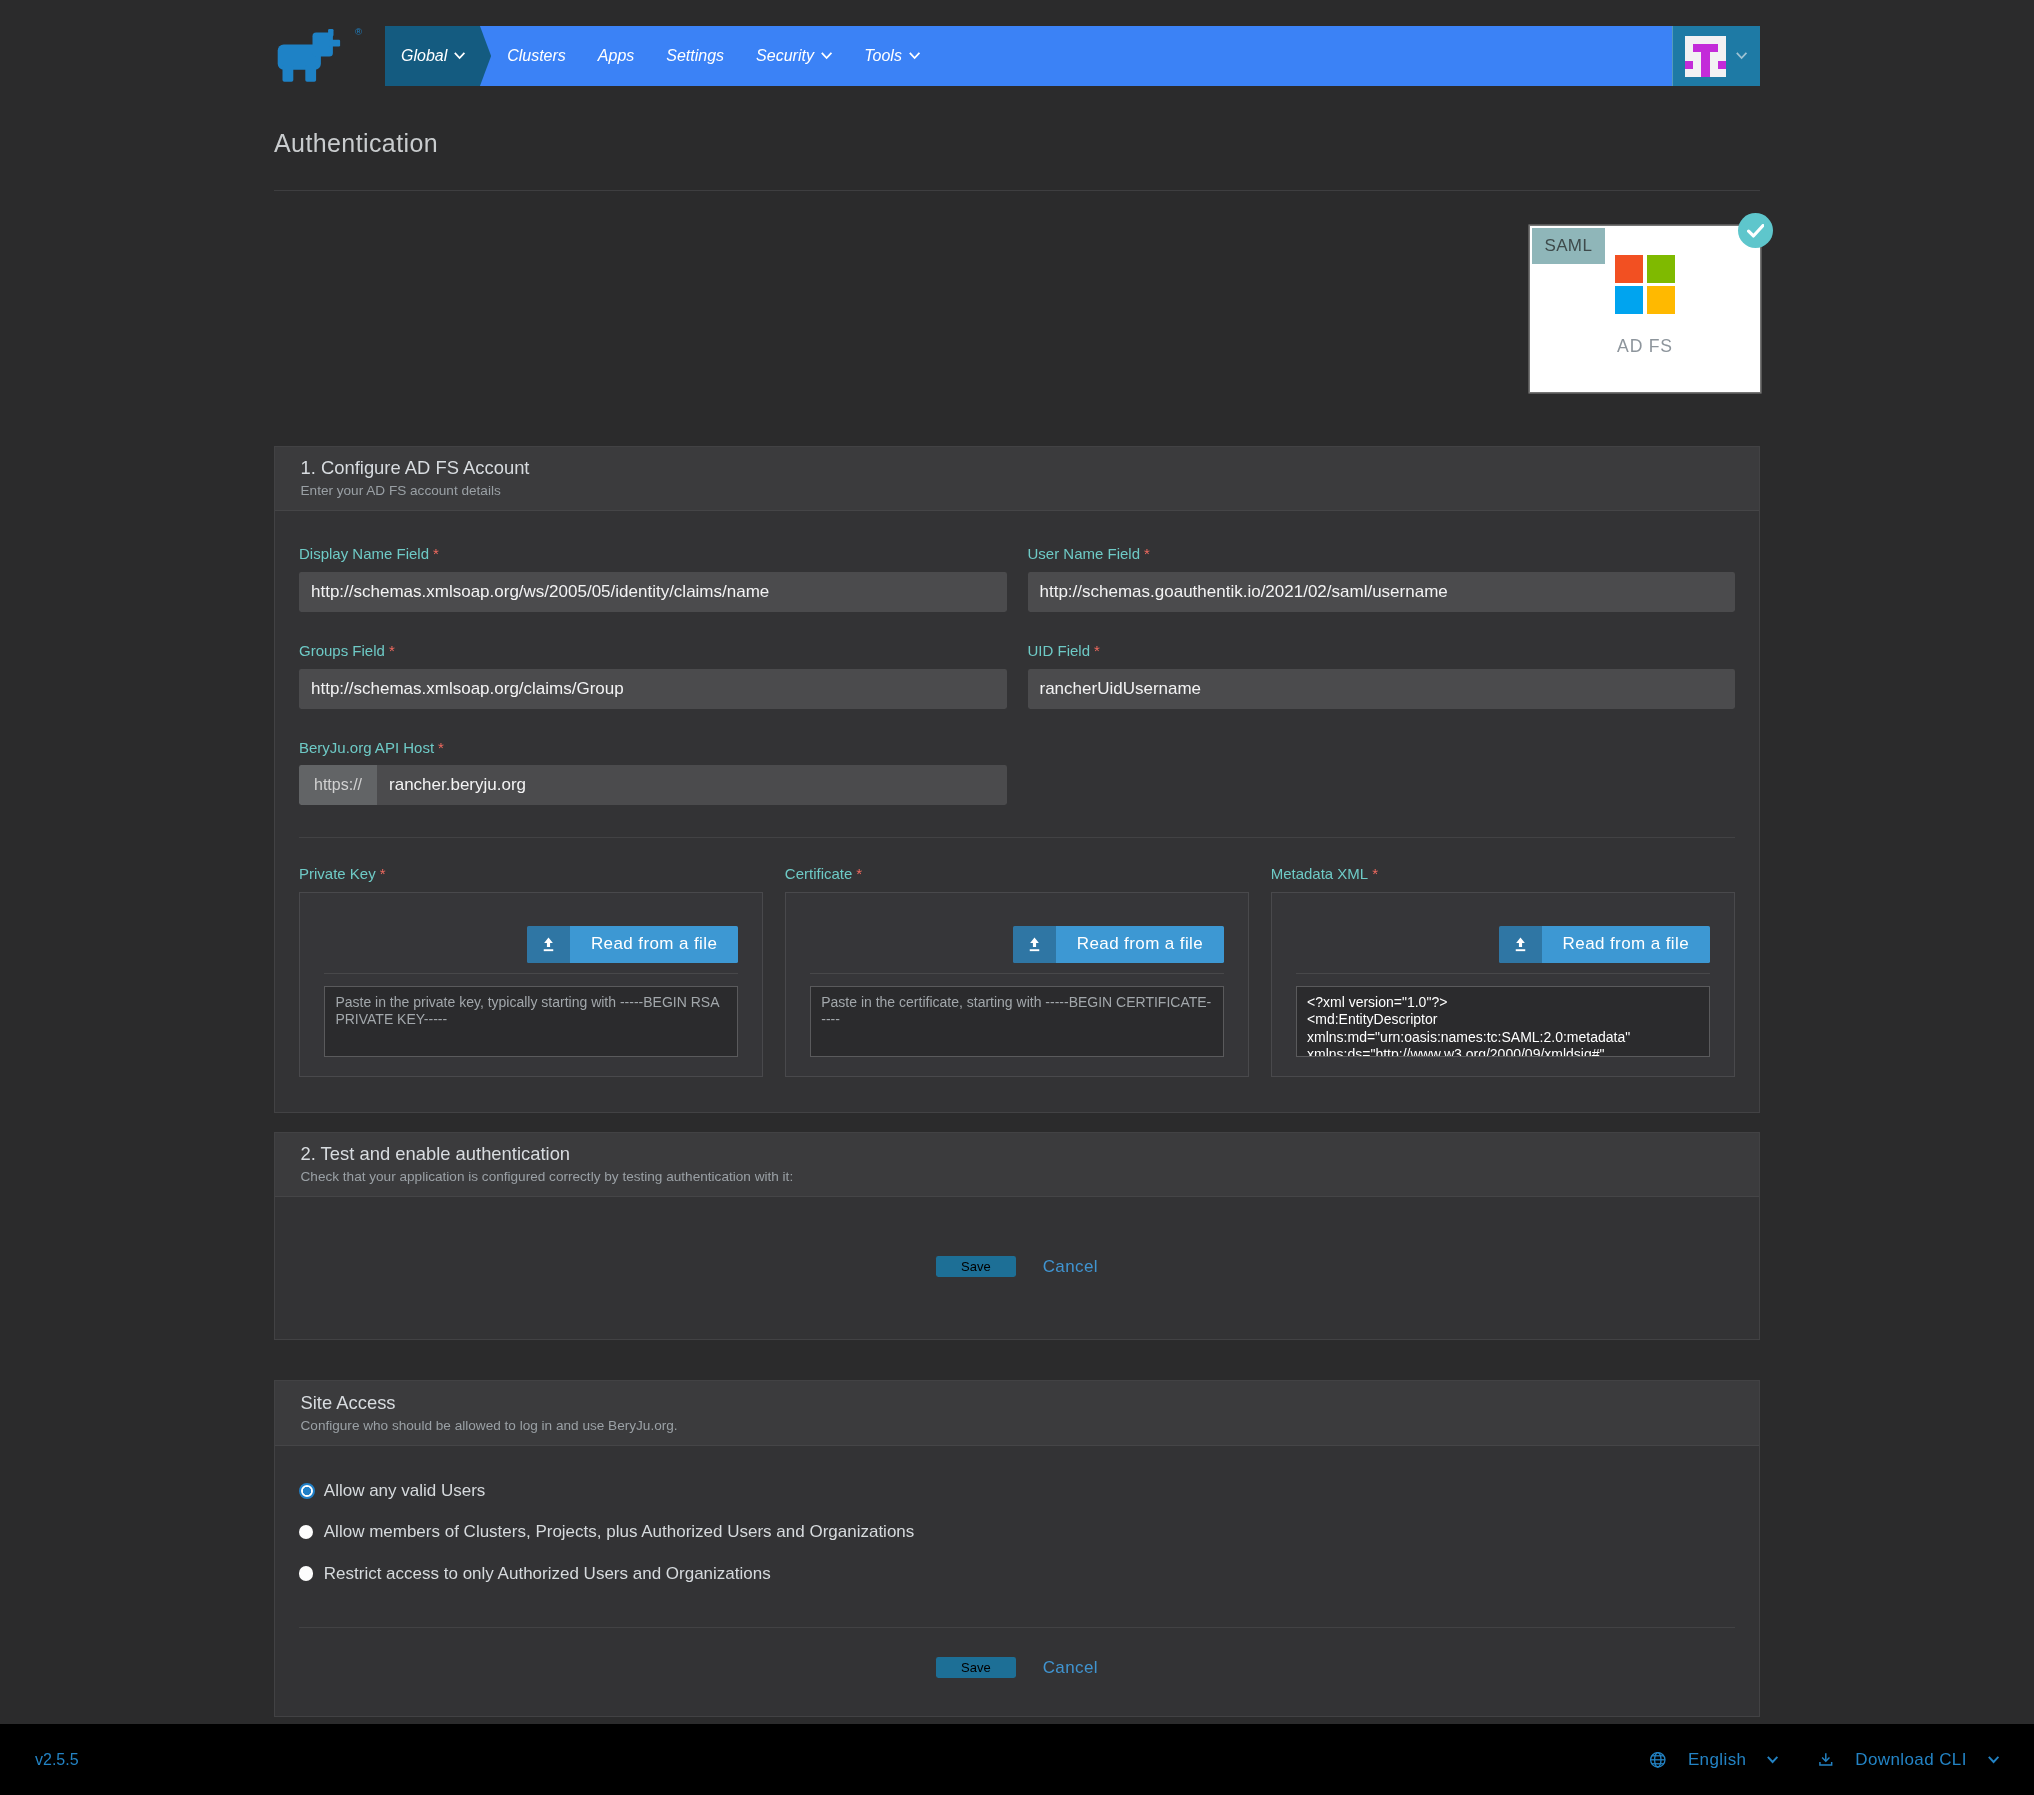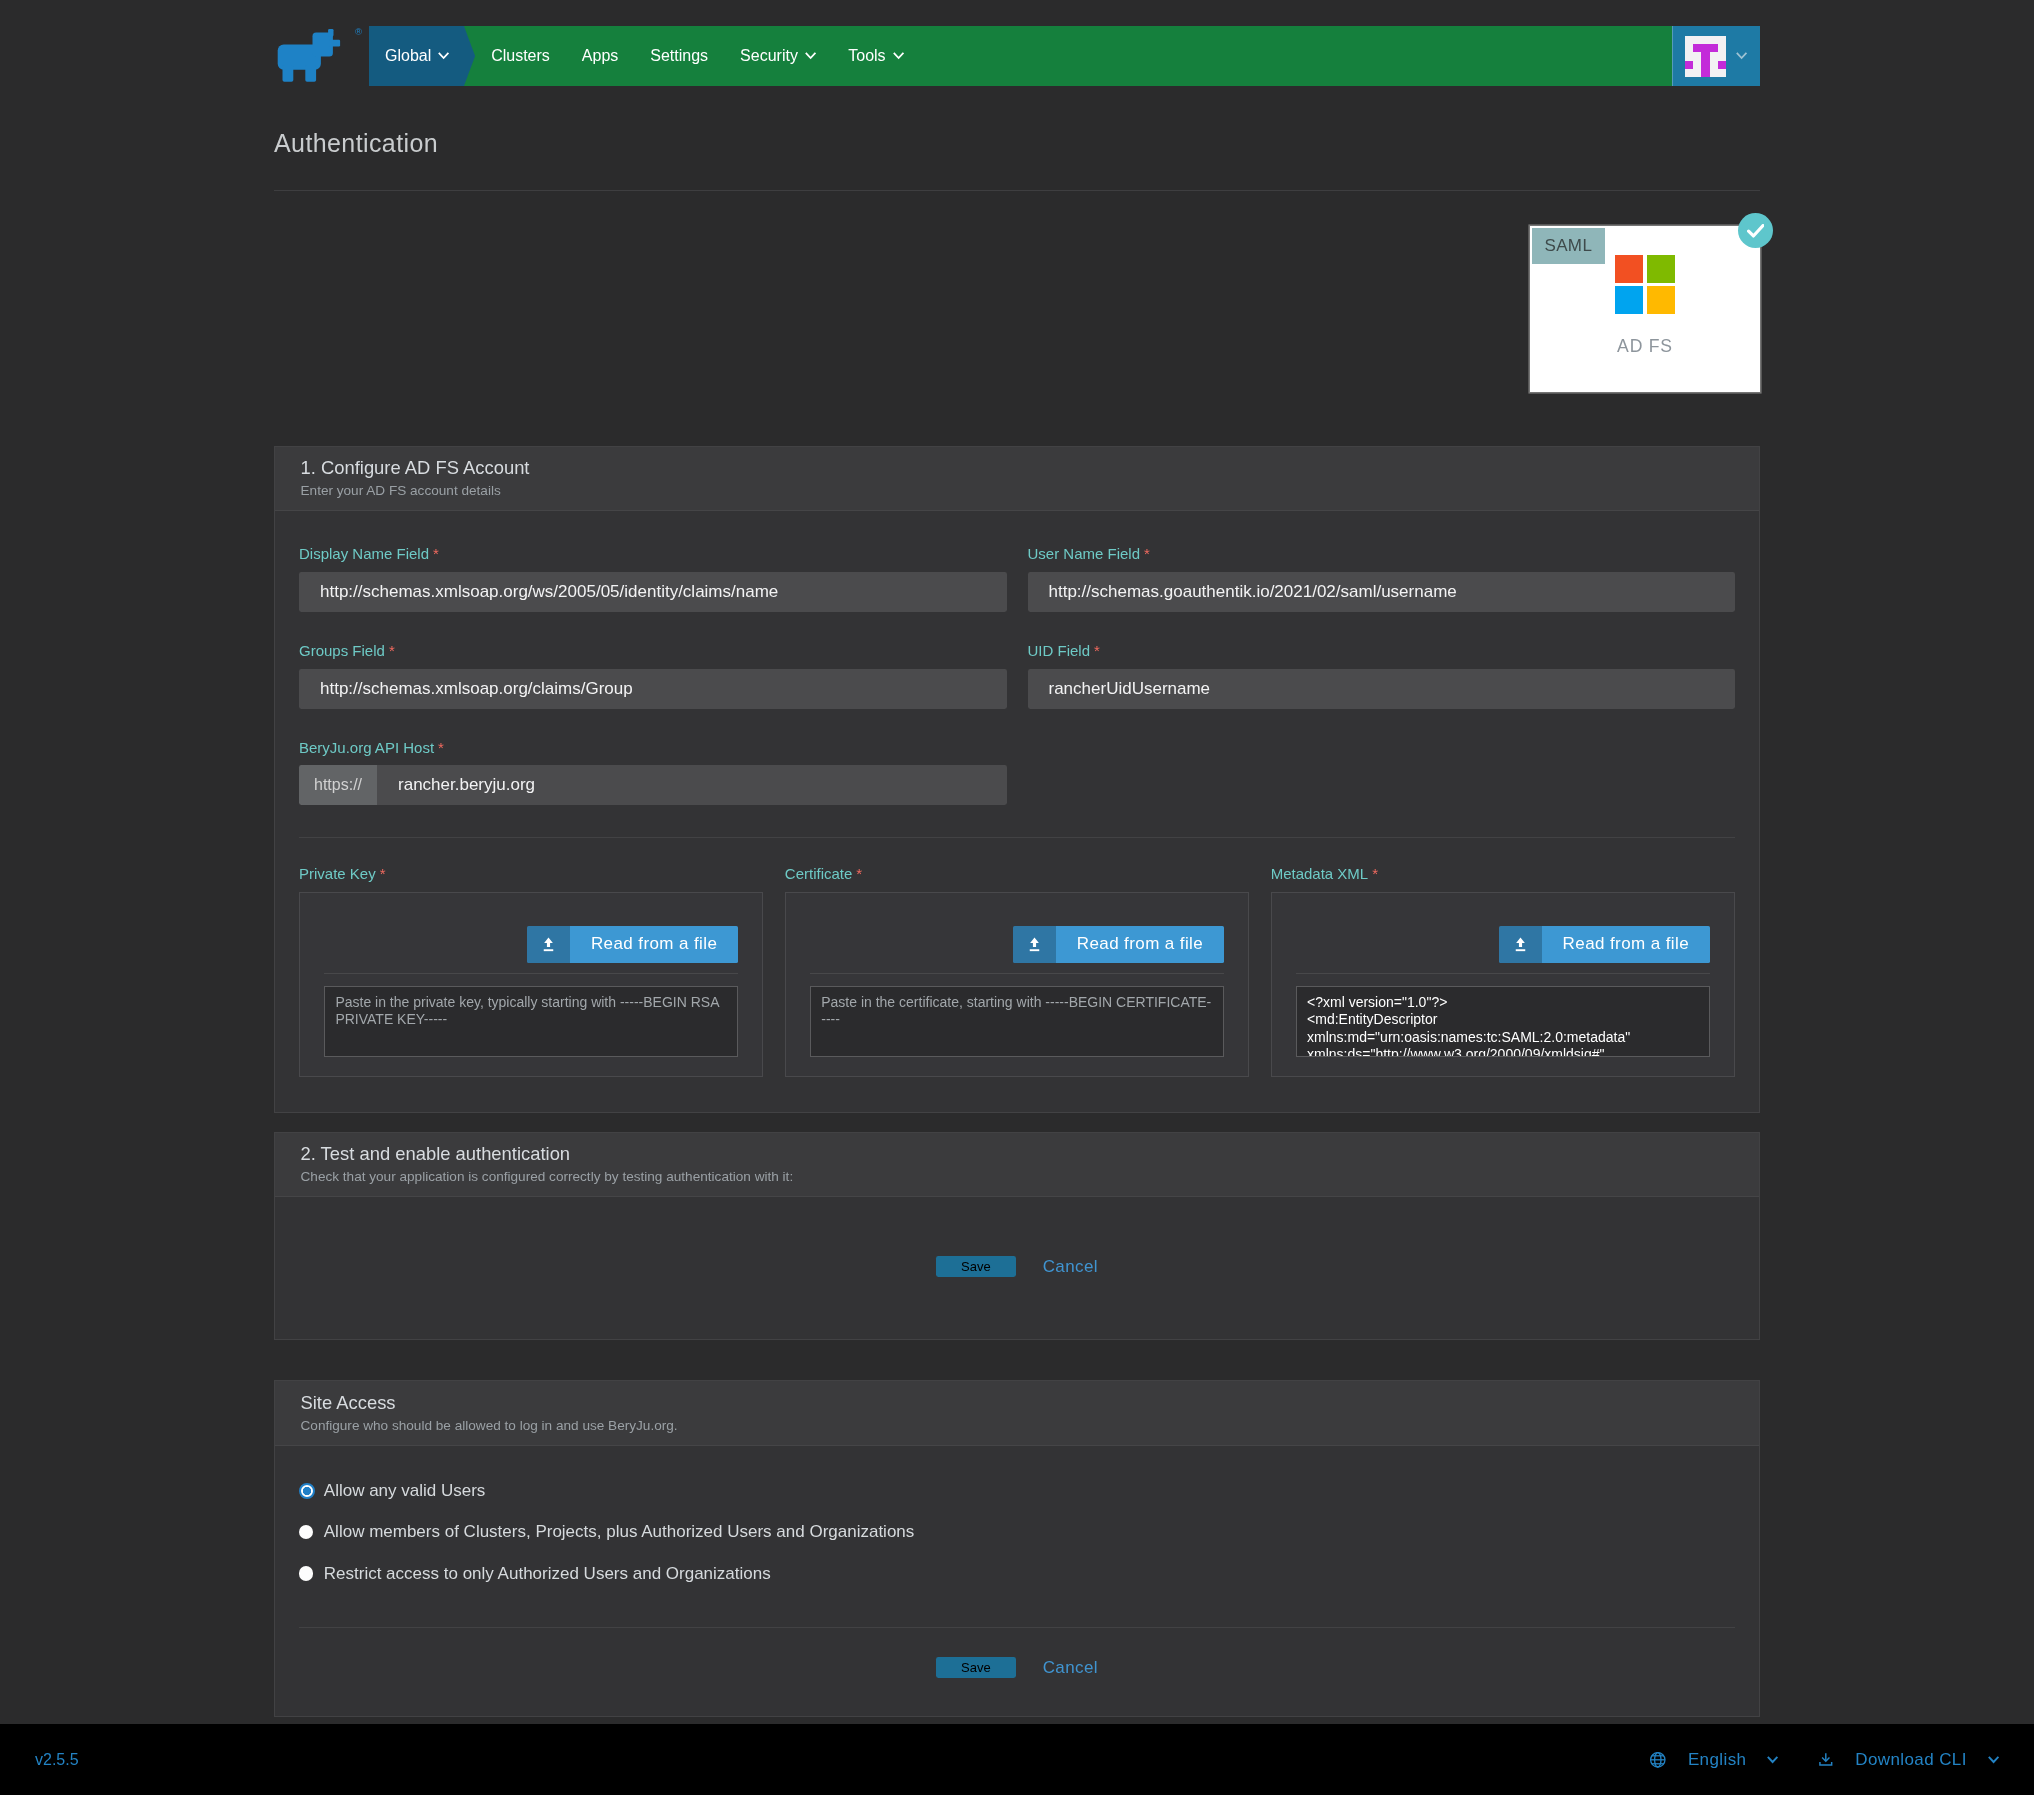--- a/index.html
+++ b/index.html
@@ -5,21 +5,21 @@
   * { margin:0; padding:0; box-sizing:border-box; }
   html,body { background:#222; }
   body { font-family:"Liberation Sans", sans-serif; }
   .screen { position:relative; width:2034px; height:1796px; background:#2b2b2c; overflow:hidden; }
 
   
   .topbar { width:1486px; margin:26px auto 0; height:60px; display:flex; align-items:stretch; }
   .logo-box { width:85px; display:flex; align-items:flex-start; position:relative; padding-top:3.2px; }
   .logo-box svg { width:77px; height:54px; }
   .reg-mark { position:absolute; right:-3.2px; top:0; font-size:9.6px; color:#1e82c6; }
-  .navbar { flex:1; margin-left:10px; background:#15803d; display:flex; align-items:stretch; color:#fff; }
+  .navbar { flex:1; margin-left:26px; background:#3b82f6; display:flex; align-items:stretch; color:#fff;font-style:italic; }
   .nav-item { display:flex; align-items:center; gap:7.2px; padding:0 16px; font-size:16px; color:#fff; cursor:pointer; white-space:nowrap; }
   .nav-global { background:#145b80; padding-right:25.5px; clip-path:polygon(0 0, calc(100% - 11.2px) 0, 100% 50%, calc(100% - 11.2px) 100%, 0 100%); }
   .chev { width:11.2px; height:7.2px; }
   .nav-user { margin-left:auto; display:flex; align-items:center; gap:9.6px; padding:0 12.8px; background:#1e7aa5; border-left:0.8px solid rgba(255,255,255,.25); cursor:pointer; }
   .avatar { width:41px; height:41px; background:#f2f1f3; display:flex; align-items:center; justify-content:center; }
   .avatar svg { width:41px; height:41px; }
 
   
   .container { width:1486px; margin:0 auto; }
   .page-title { margin-top:43px; font-size:25px; font-weight:400; color:#c9ccce; letter-spacing:0.4px; }
@@ -41,21 +41,21 @@
   .panel-header { background:#3b3b3d; border-bottom:0.8px solid #454547; padding:10.4px 25.5px 12px; }
   .panel-title { font-size:18.4px; color:#d8dce0; font-weight:400; }
   .panel-sub { font-size:13.6px; color:#9aa0a5; margin-top:4px; }
   .panel-body { padding:34px 24px 35px; }
 
   
   .grid2 { display:grid; grid-template-columns:1fr 1fr; column-gap:21px; row-gap:30px; }
   .grid3 { display:grid; grid-template-columns:1fr 1fr 1fr; column-gap:21.5px; }
   .field-label { font-size:15px; color:#6ecac6; margin-bottom:9.6px; }
   .req { color:#f16a5f; margin-left:4px; }
-  .text-input { height:40px; background:#4b4b4d; border-radius:2.4px; display:flex; align-items:center; padding:0 21px; font-size:17px; color:#f3f3f4; cursor:text; }
+  .text-input { height:40px; background:#4b4b4d; border-radius:2.4px; display:flex; align-items:center; padding:0 12px; font-size:17px; color:#f3f3f4; cursor:text; }
   .addon-group { display:flex; }
   .addon { background:#626466; border-radius:2.4px 0 0 2.4px; padding:0 15px; display:flex; align-items:center; color:#d2d2d2; font-size:16px; }
   .addon-group .text-input { flex:1; border-radius:0 2.4px 2.4px 0; }
   .spacer-rule { border:none; border-top:0.8px solid #424244; margin:32px 0 27px; }
 
   
   .file-panel { margin-top:1.6px; border:0.8px solid #49494c; background:#363639; height:185px; padding:0 24px; overflow:hidden; }
   .file-btn-row { display:flex; justify-content:flex-end; margin-top:33px; }
   .file-btn { display:flex; height:37px; border-radius:1.6px; overflow:hidden; cursor:pointer; }
   .file-btn-icon { width:43px; background:#2f76a4; display:flex; align-items:center; justify-content:center; }

